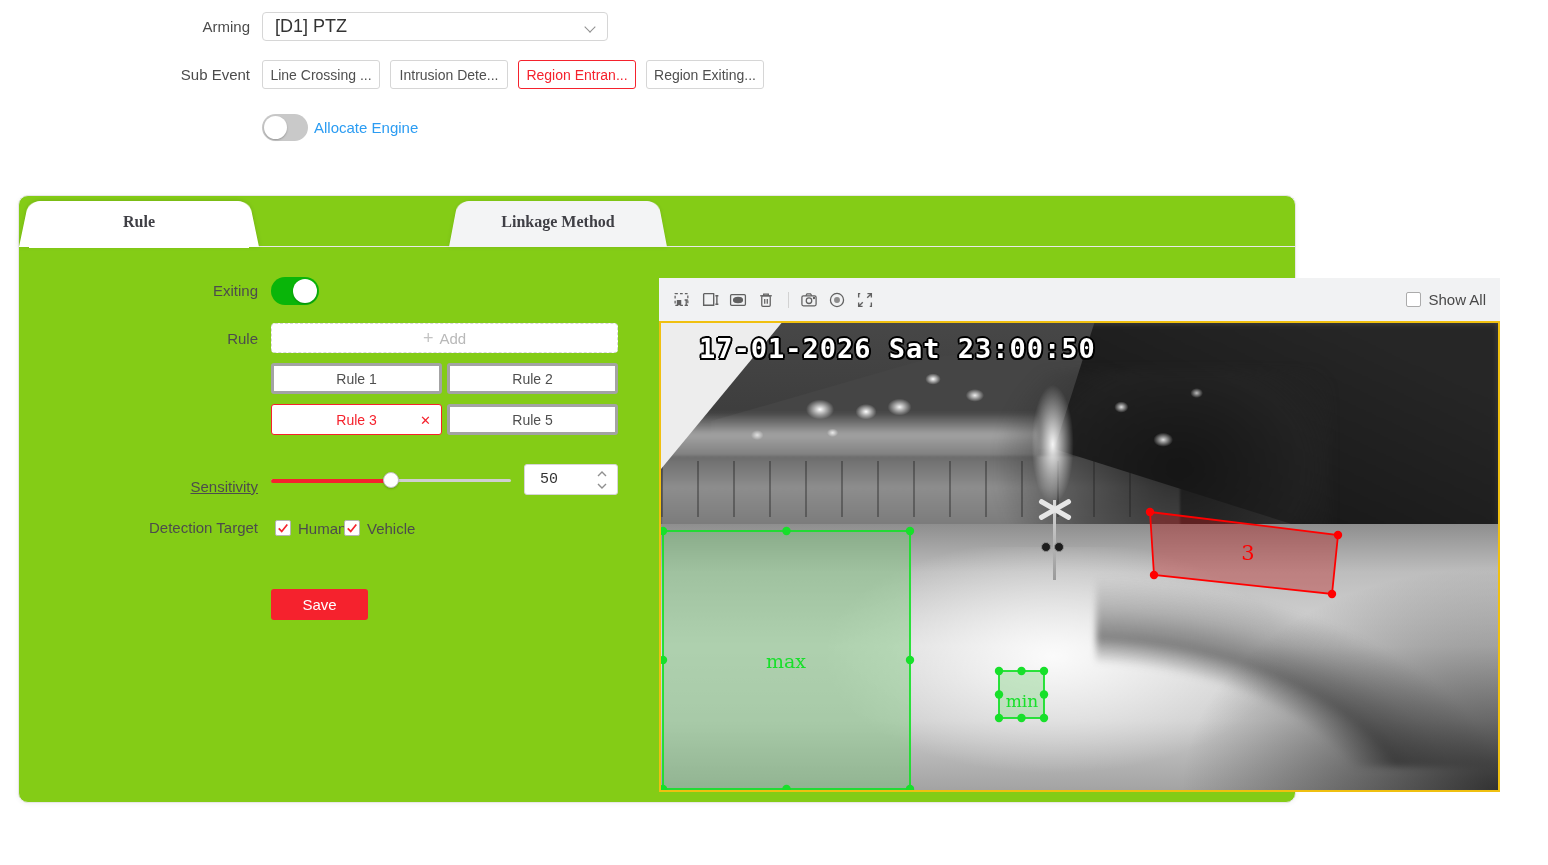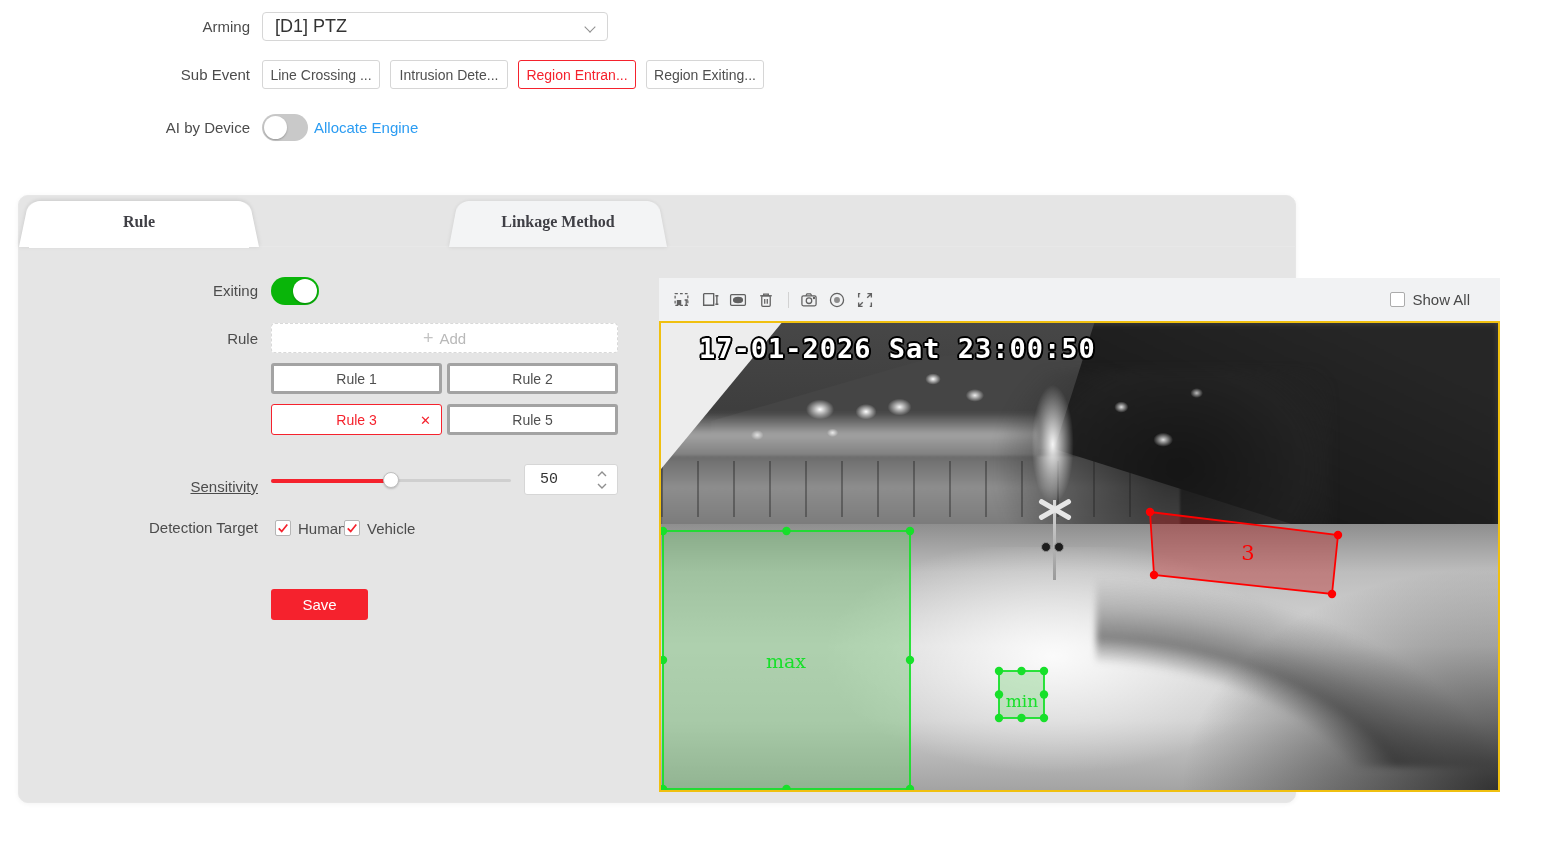--- a/index.html
+++ b/index.html
@@ -25,21 +25,21 @@
   .toggle { position:absolute; border-radius:15px; cursor:pointer; }
   .toggle .knob { position:absolute; top:2px; border-radius:50%; background:#fff;
                   box-shadow:0 1px 2px rgba(0,0,0,.25); }
   .tg-ai { left:262px; top:114px; width:46px; height:27px; background:#c9c9c9; }
   .tg-ai .knob { left:2px; width:23px; height:23px; }
   .link { position:absolute; left:314px; top:114px; line-height:27px; font-size:15px;
           color:#2b9cf2; cursor:pointer; text-decoration:none; }
 
   
   .card { position:absolute; left:18px; top:195px; width:1278px; height:608px;
-          background:#e5e5e5; border:1px solid #e7e7e7; border-radius:10px;
+          background:#84cc16; border:1px solid #e7e7e7; border-radius:10px;
           box-shadow:0 1px 5px rgba(0,0,0,.05); }
   .tabs { position:absolute; left:0; top:0; right:0; height:51px; }
   .tabs::after { content:''; position:absolute; left:0; right:0; bottom:0; height:1px;
                  background:#e8e8e8; }
   .tab { position:absolute; top:1px; height:50px; display:flex; align-items:center;
          justify-content:center; cursor:pointer; z-index:1;
          font-family:"Liberation Serif","DejaVu Serif",serif; font-weight:bold;
          font-size:16px; color:#3f3f45; }
   .tab::before { content:''; position:absolute; inset:0; background:#f3f4f5;
                  border-radius:12px 12px 0 0;
@@ -94,21 +94,21 @@
               font-size:15px; font-family:"Liberation Sans",sans-serif; cursor:pointer; }
 
   
   .vtoolbar { position:absolute; left:640px; top:82px; width:841px; height:43px;
               background:#f1f2f3; display:flex; align-items:center; padding:0 10px; }
   .tool { width:26px; height:26px; display:flex; align-items:center; justify-content:center;
           cursor:pointer; margin-right:2px; border-radius:3px; }
   .tool svg { display:block; }
   .tool-sep { width:1px; height:16px; background:#d2d2d2; margin:0 7px; }
   .vt-spacer { flex:1; }
-  .showall { display:flex; align-items:center; gap:7px; margin-right:20px; }
+  .showall { display:flex; align-items:center; gap:7px; margin-right:4px; }
   .showall .box { width:15px; height:15px; border:1px solid #ababab; border-radius:2px;
                   background:#fff; cursor:pointer; }
   .showall .txt { font-size:15px; color:#484848; }
 
   .video { position:absolute; left:640px; top:125px; width:841px; height:471px;
            border:2px solid #f0c010; background:#333; overflow:hidden; cursor:crosshair; }
   .video .lay { position:absolute; }
   .osd { position:absolute; left:38px; top:10px; z-index:6;
          font-family:"DejaVu Sans Mono",monospace; font-weight:bold; font-size:27px;
          color:#fff; letter-spacing:1px; white-space:nowrap;
@@ -187,21 +187,20 @@
   <button class="sub-btn" style="left:390px;">
       <span>Intrusion Dete...</span>
     </button>
   <button class="sub-btn sel" style="left:518px;">
       <span>Region Entran...</span>
     </button>
   <button class="sub-btn" style="left:646px;">
       <span>Region Exiting...</span>
     </button>
 
-  <div class="flabel" style="top:114px;line-height:27px;">AI by Device</div>
   <div class="toggle tg-ai">
       <div class="knob"></div>
     </div>
   <a class="link">Allocate Engine</a>
 
   <div class="card">
     <div class="tabs">
       <div class="tab tab1 active">
           <span>Rule</span>
         </div>

